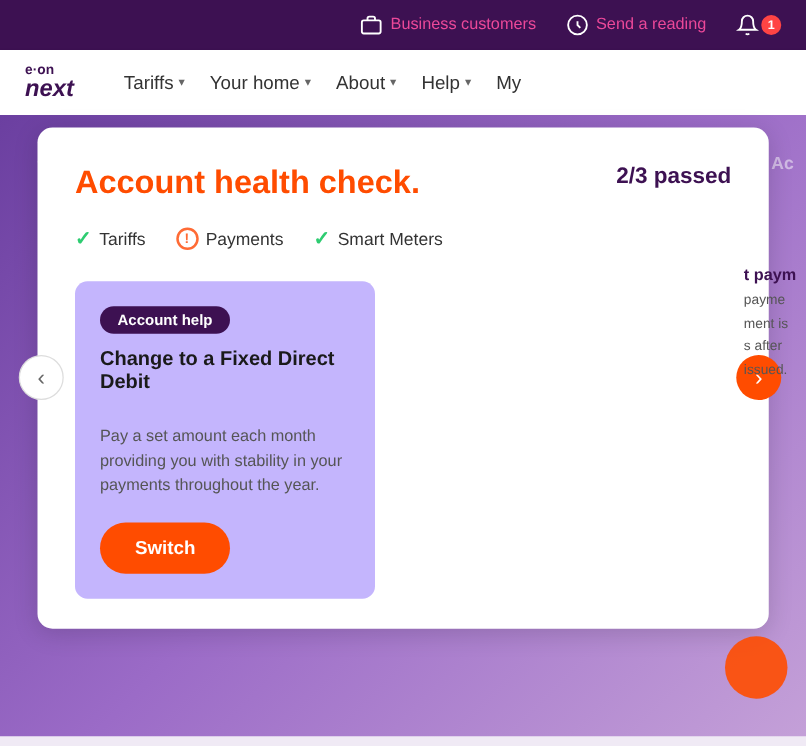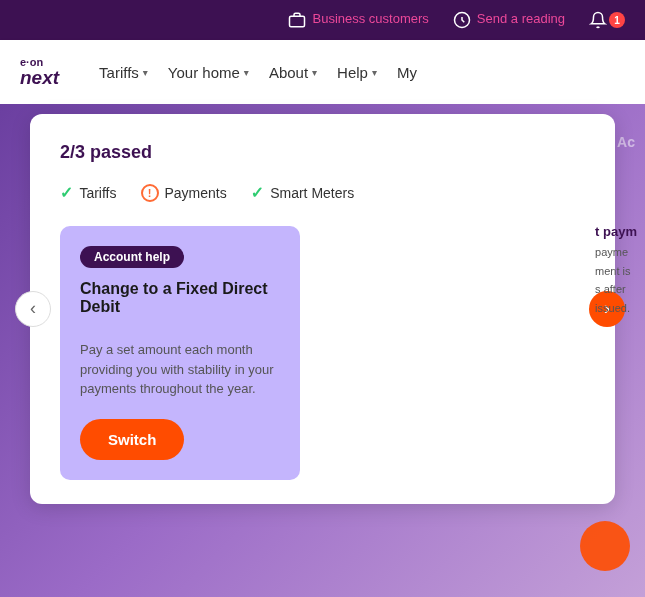--- a/index.html
+++ b/index.html
@@ -42,21 +42,21 @@
     .notification-wrapper {
       display: flex;
       align-items: center;
       gap: 2px;
       position: relative;
     }
 
     
     .nav-bar {
       background: white;
-      height: 64px;
+      height: 52px;
       display: flex;
       align-items: center;
       padding: 0 20px;
       gap: 30px;
       box-shadow: 0 1px 3px rgba(0,0,0,0.1);
     }
     .logo-container {
       margin-right: 10px;
     }
     .logo-eon {
@@ -327,20 +327,21 @@
 
   <div class="right-partial">Ac</div>
 
   <div class="overlay-card">
 
     <div class="arrow-left">‹</div>
 
     <div class="arrow-right">›</div>
 
     <div class="card-header">
+      <div class="card-title">Account health check.</div>
       <div class="card-score">2/3 passed</div>
     </div>
 
     <div class="checks-row">
 
       <div class="check-item">
         <span class="check-green">✓</span>
         <span>Tariffs</span>
       </div>
 

